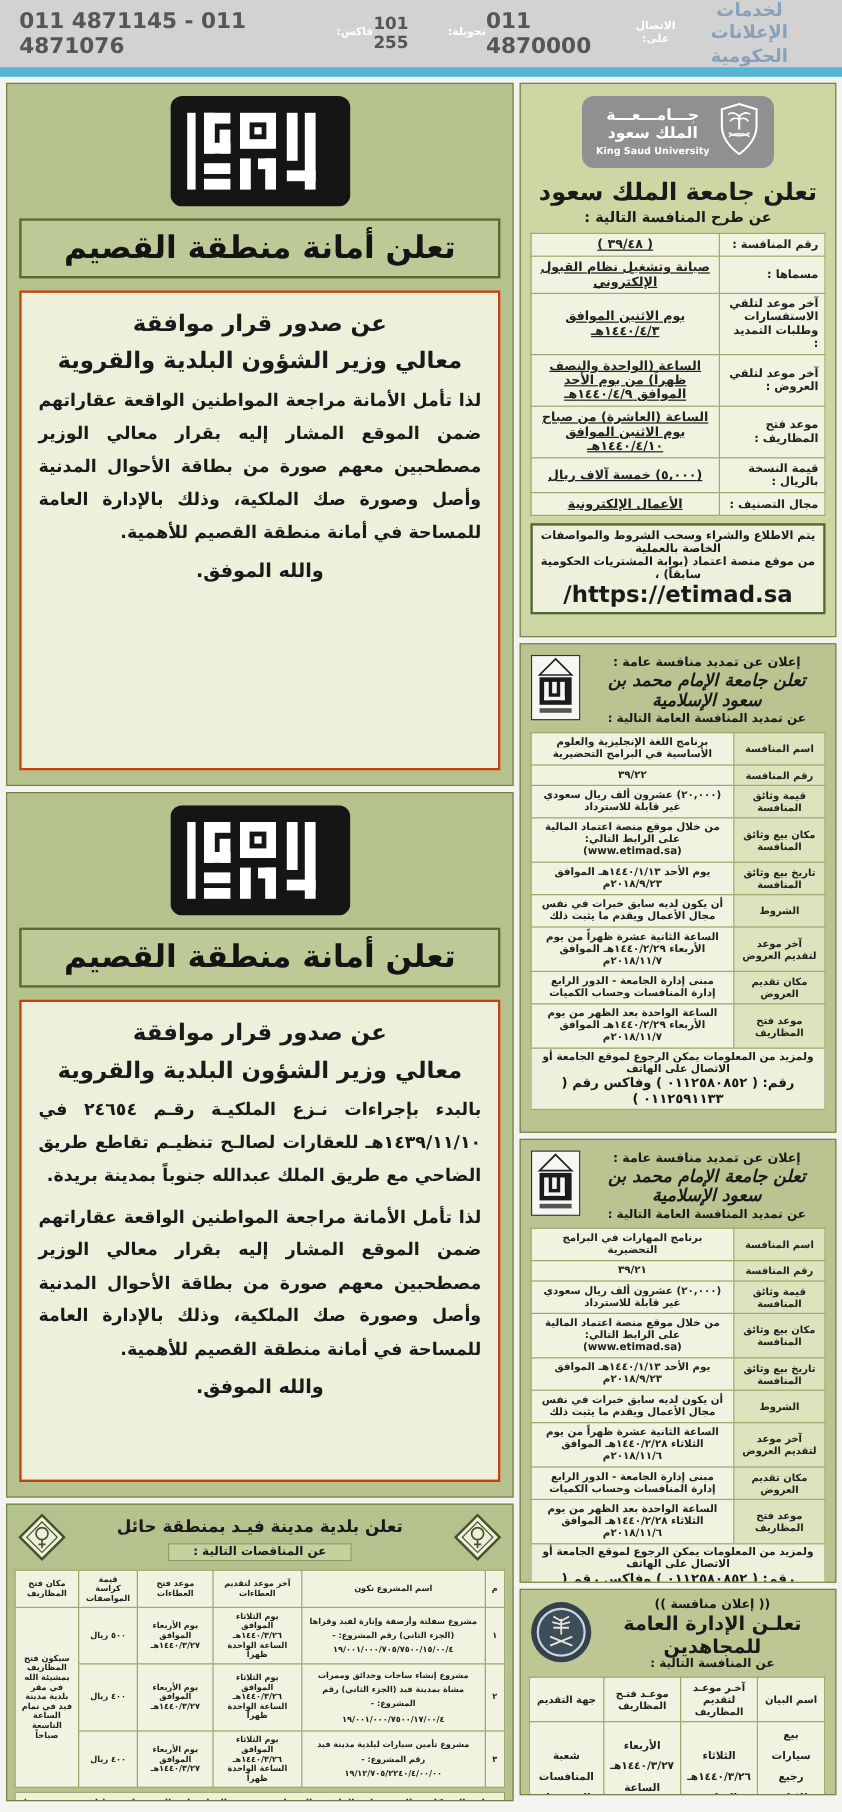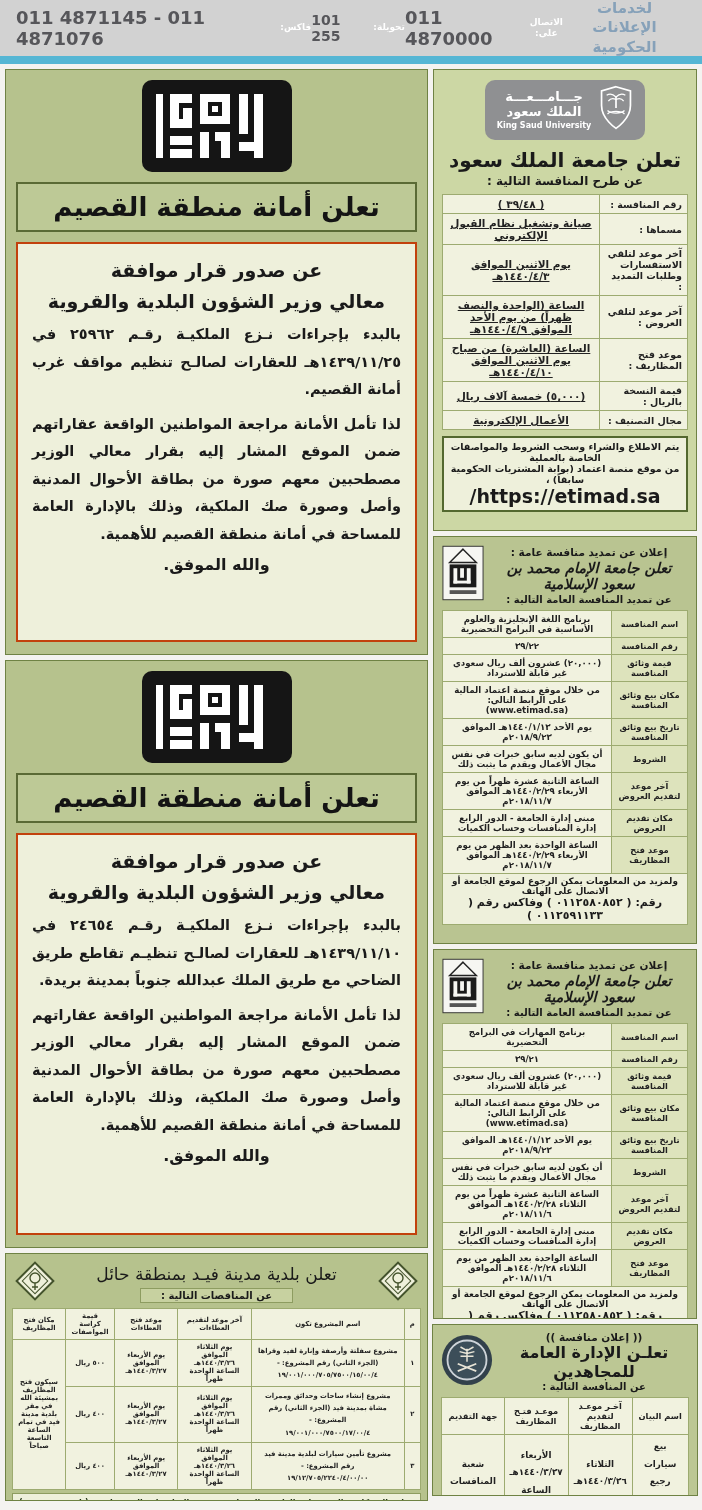--- a/index.html
+++ b/index.html
@@ -12,21 +12,21 @@
   .svc { color:#86a1b9; font-weight:bold; font-size:15px; text-align:center; line-height:1.3; }
   .cgroup { display:flex; align-items:center; gap:7px; }
   .clabel { color:#fff; font-size:9px; font-weight:bold; text-align:center;
             line-height:1.25; white-space:pre-line; }
   .cnum { color:#56565a; font-weight:bold; font-size:18px; direction:ltr; unicode-bidi:isolate; }
   .cnum.small { font-size:14px; }
   .strip { height:8px; background:#55b6d4; }
 
   
   .content { display:flex; gap:5px; padding:5px; }
-  .col-univ   { width:264px; display:flex; flex-direction:column; gap:5px;align-items:center; }
+  .col-univ   { width:264px; display:flex; flex-direction:column; gap:5px; }
   .col-qassim { width:423px; display:flex; flex-direction:column; gap:5px; }
   .box { border:1px solid #6f8244; overflow:hidden; }
 
   
   .qassim { background:#b6c28d; display:flex; flex-direction:column; align-items:center;
             padding:10px 10px 12px; }
   #qassim1 { height:586px; } #qassim2 { height:588px; }
   .q-headline { width:100%; border:2px solid #5a6a35; background:#bdc996; font-size:26px;
                 font-weight:bold; color:#141414; text-align:center; padding:8px 21px; margin-top:6px; }
   .q-body { flex:1; width:100%; margin-top:10px; background:#eef0db; border:2px solid #c2410c;
@@ -74,21 +74,21 @@
   .muj { height:172px; background:#bcc794; padding:6px 8px; }
   .muj th { font-size:8.3px; }
   .muj td { font-size:8.8px; height:86px; line-height:2.0; text-align:center; }
   .muj th { text-align:center; }
   .muj-title { font-size:16px; font-weight:bold; }
 
   
   .hail { height:248px; background:#b6c28d; padding:4px 6px; }
   .hail-head { display:flex; align-items:center; }
   .hail-center { flex:1; text-align:center; }
-  .hail-title { font-size:17px; font-weight:normal; }
+  .hail-title { font-size:14px; font-weight:bold; }
   .hail-sub { display:inline-block; background:#c7d1a0; border:1px solid #8d9c60; font-size:10px;
               font-weight:bold; padding:1px 20px; margin-top:2px; }
   .hail th { font-size:6.8px; text-align:center; }
   .hail td { font-size:6.8px; text-align:center; height:44px; }
   .hail td.name { white-space:pre-line; line-height:1.8; }
   .hail .c-idx{width:12px}.hail .c-name{width:150px}.hail .c-deadline{width:72px}
   .hail .c-open{width:62px}.hail .c-price{width:44px}.hail .c-place{width:52px}
   .hail-foot { margin-top:3px; border:1px solid #8d9c60; background:#eef0db; font-size:8px;
                font-weight:bold; padding:2px 6px; line-height:1.65; color:#1f3314; text-align:justify; }
 </style>
@@ -371,21 +371,20 @@
               <rect x="14" y="14" width="7" height="64"></rect>
           </g>
           <rect x="66" y="22" width="14" height="14" fill="#151515"></rect>
           <rect x="70" y="26" width="6" height="6" fill="#fff"></rect>
         </svg>
       </span>
       <div class="q-headline">تعلن أمانة منطقة القصيم</div>
       <div class="q-body">
         <p class="q-intro">عن صدور قرار موافقة</p>
         <p class="q-intro">معالي وزير الشؤون البلدية والقروية</p>
-        <p class="q-par">بالبدء بإجراءات نـزع الملكيـة رقـم ٢٥٩٦٢ في ١٤٣٩/١١/٢٥هـ للعقارات لصالـح تنظيم مواقف غرب أمانة القصيم.</p>
         <p class="q-par">لذا تأمل الأمانة مراجعة المواطنين الواقعة عقاراتهم ضمن الموقع المشار إليه بقرار معالي الوزير مصطحبين معهم صورة من بطاقة الأحوال المدنية وأصل وصورة صك الملكية، وذلك بالإدارة العامة للمساحة في أمانة منطقة القصيم للأهمية.</p>
         <p class="q-close">والله الموفق.</p>
       </div>
     </article>
 
     <article class="box qassim" id="qassim2">
       <span>
         <svg width="150" height="92" viewBox="0 0 150 92">
           <rect width="150" height="92" rx="10" fill="#151515"></rect>
           <g fill="#fff">

